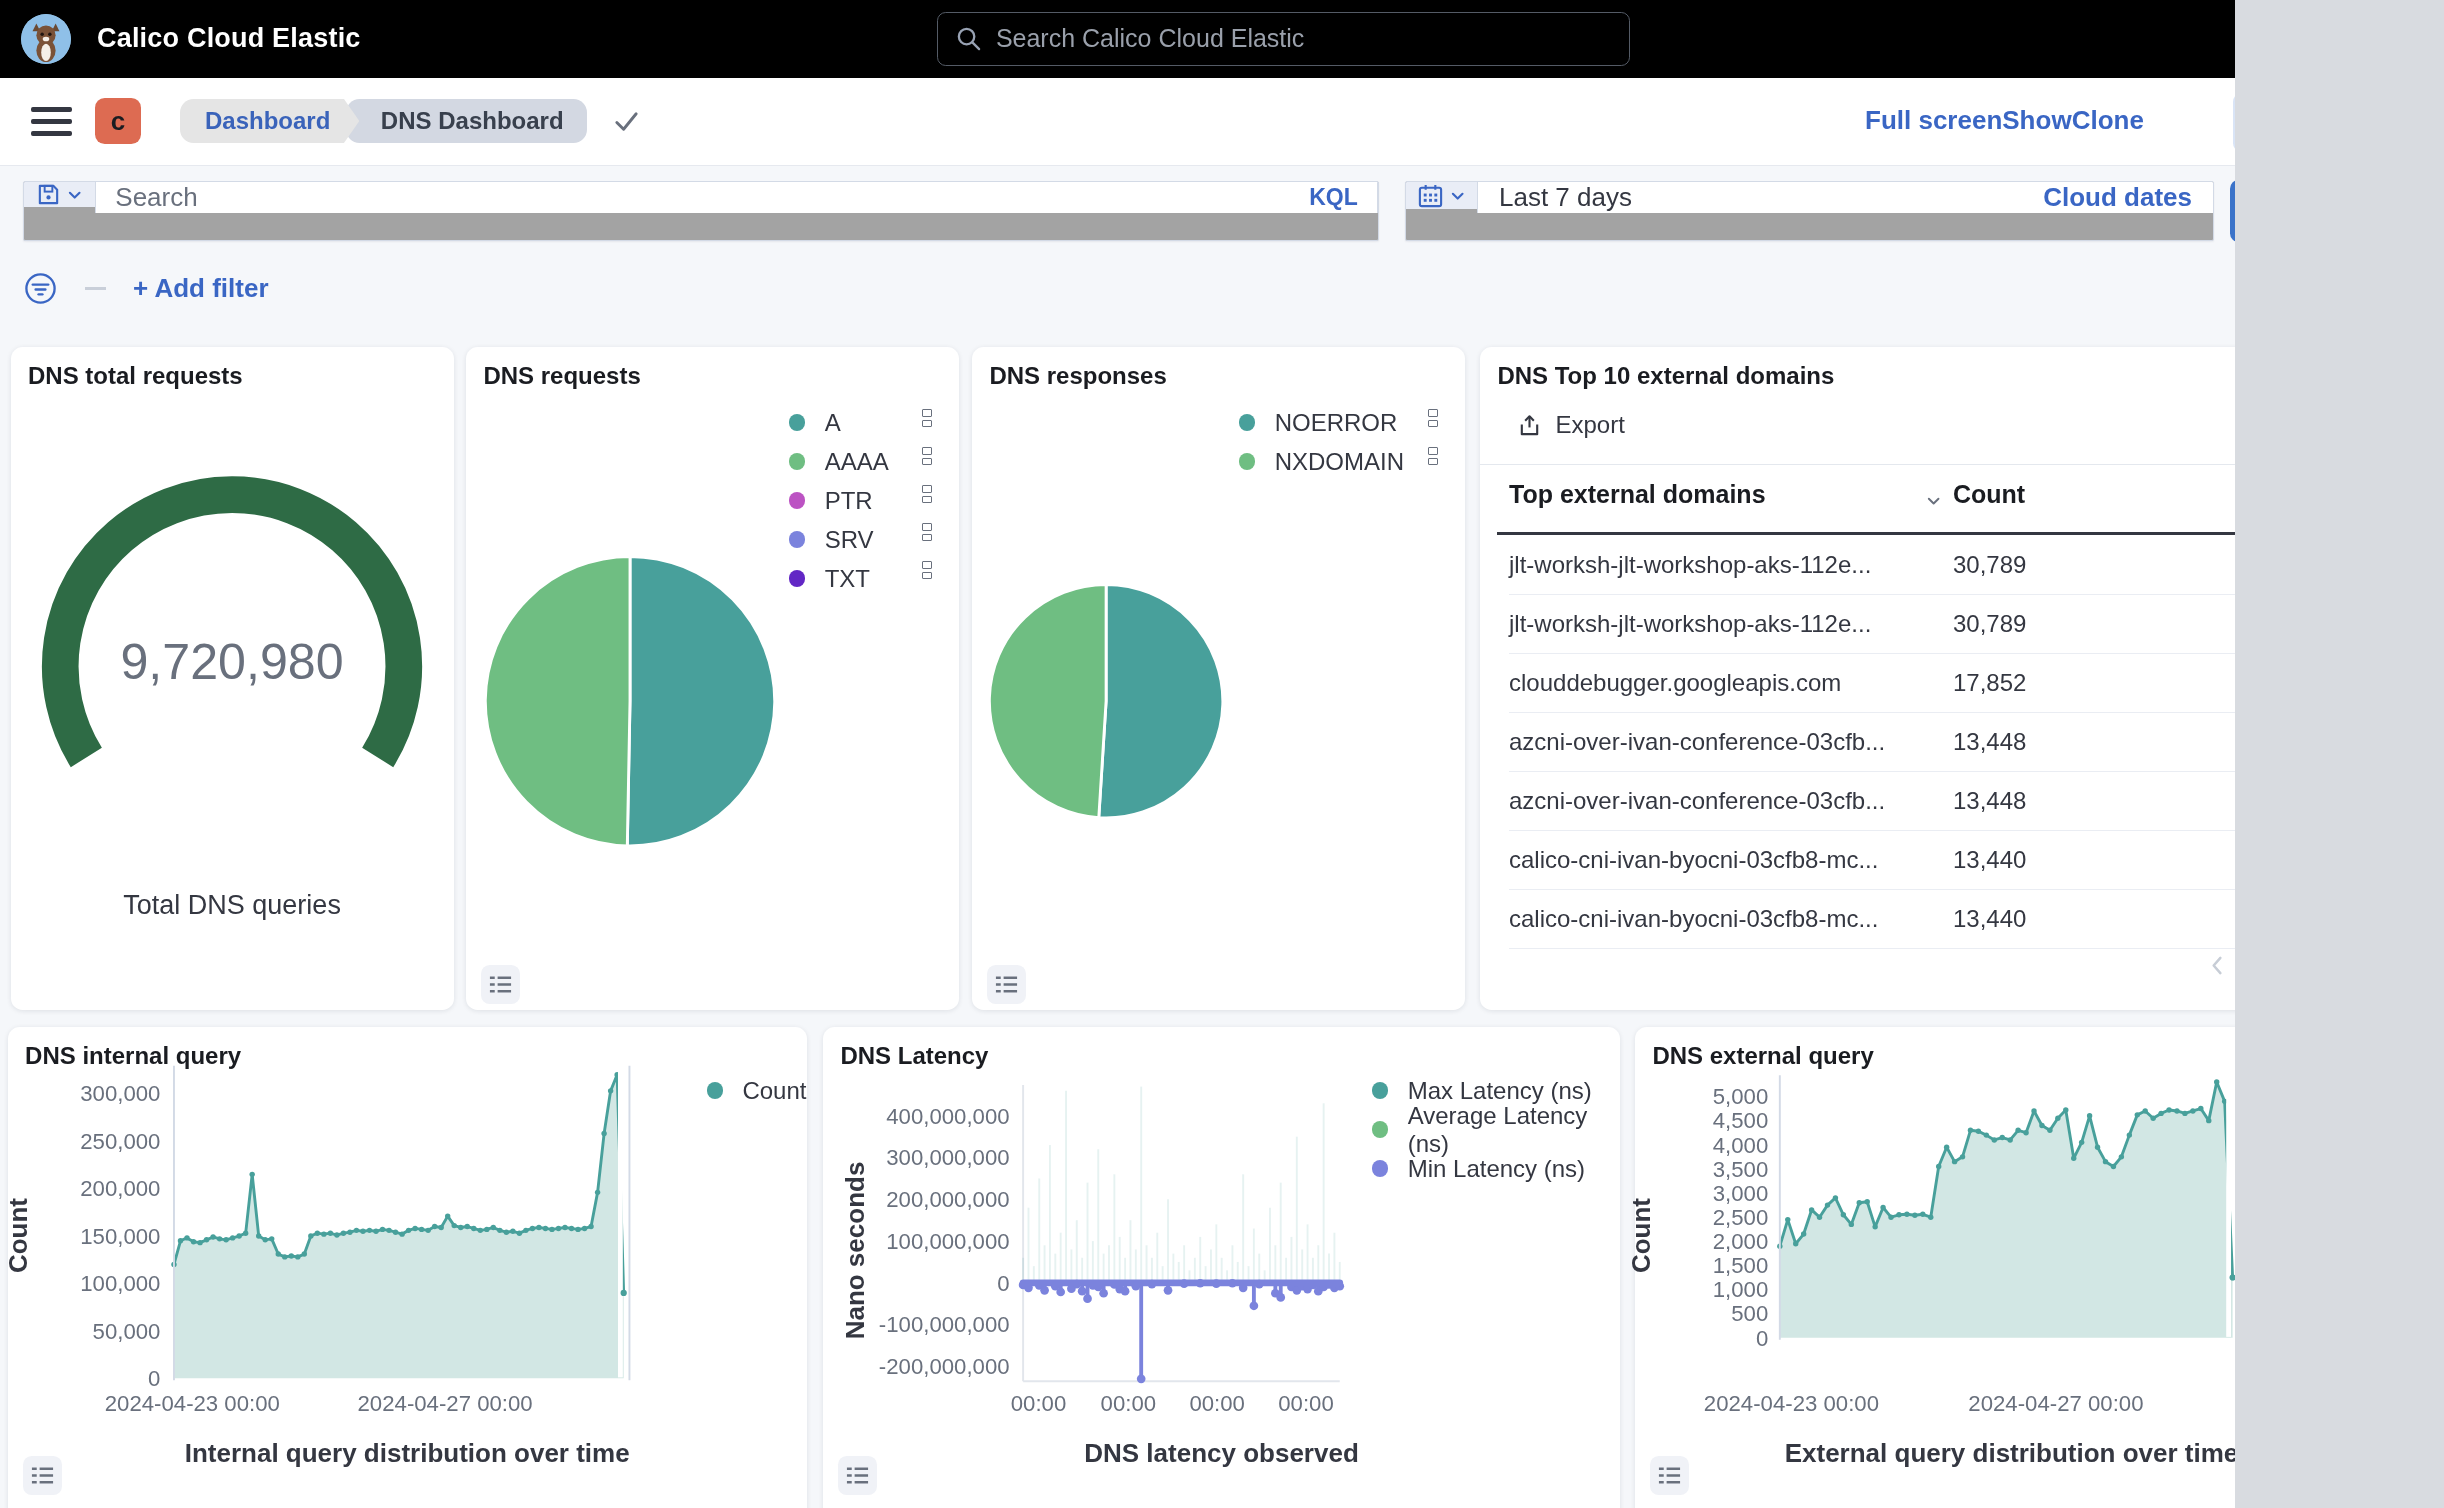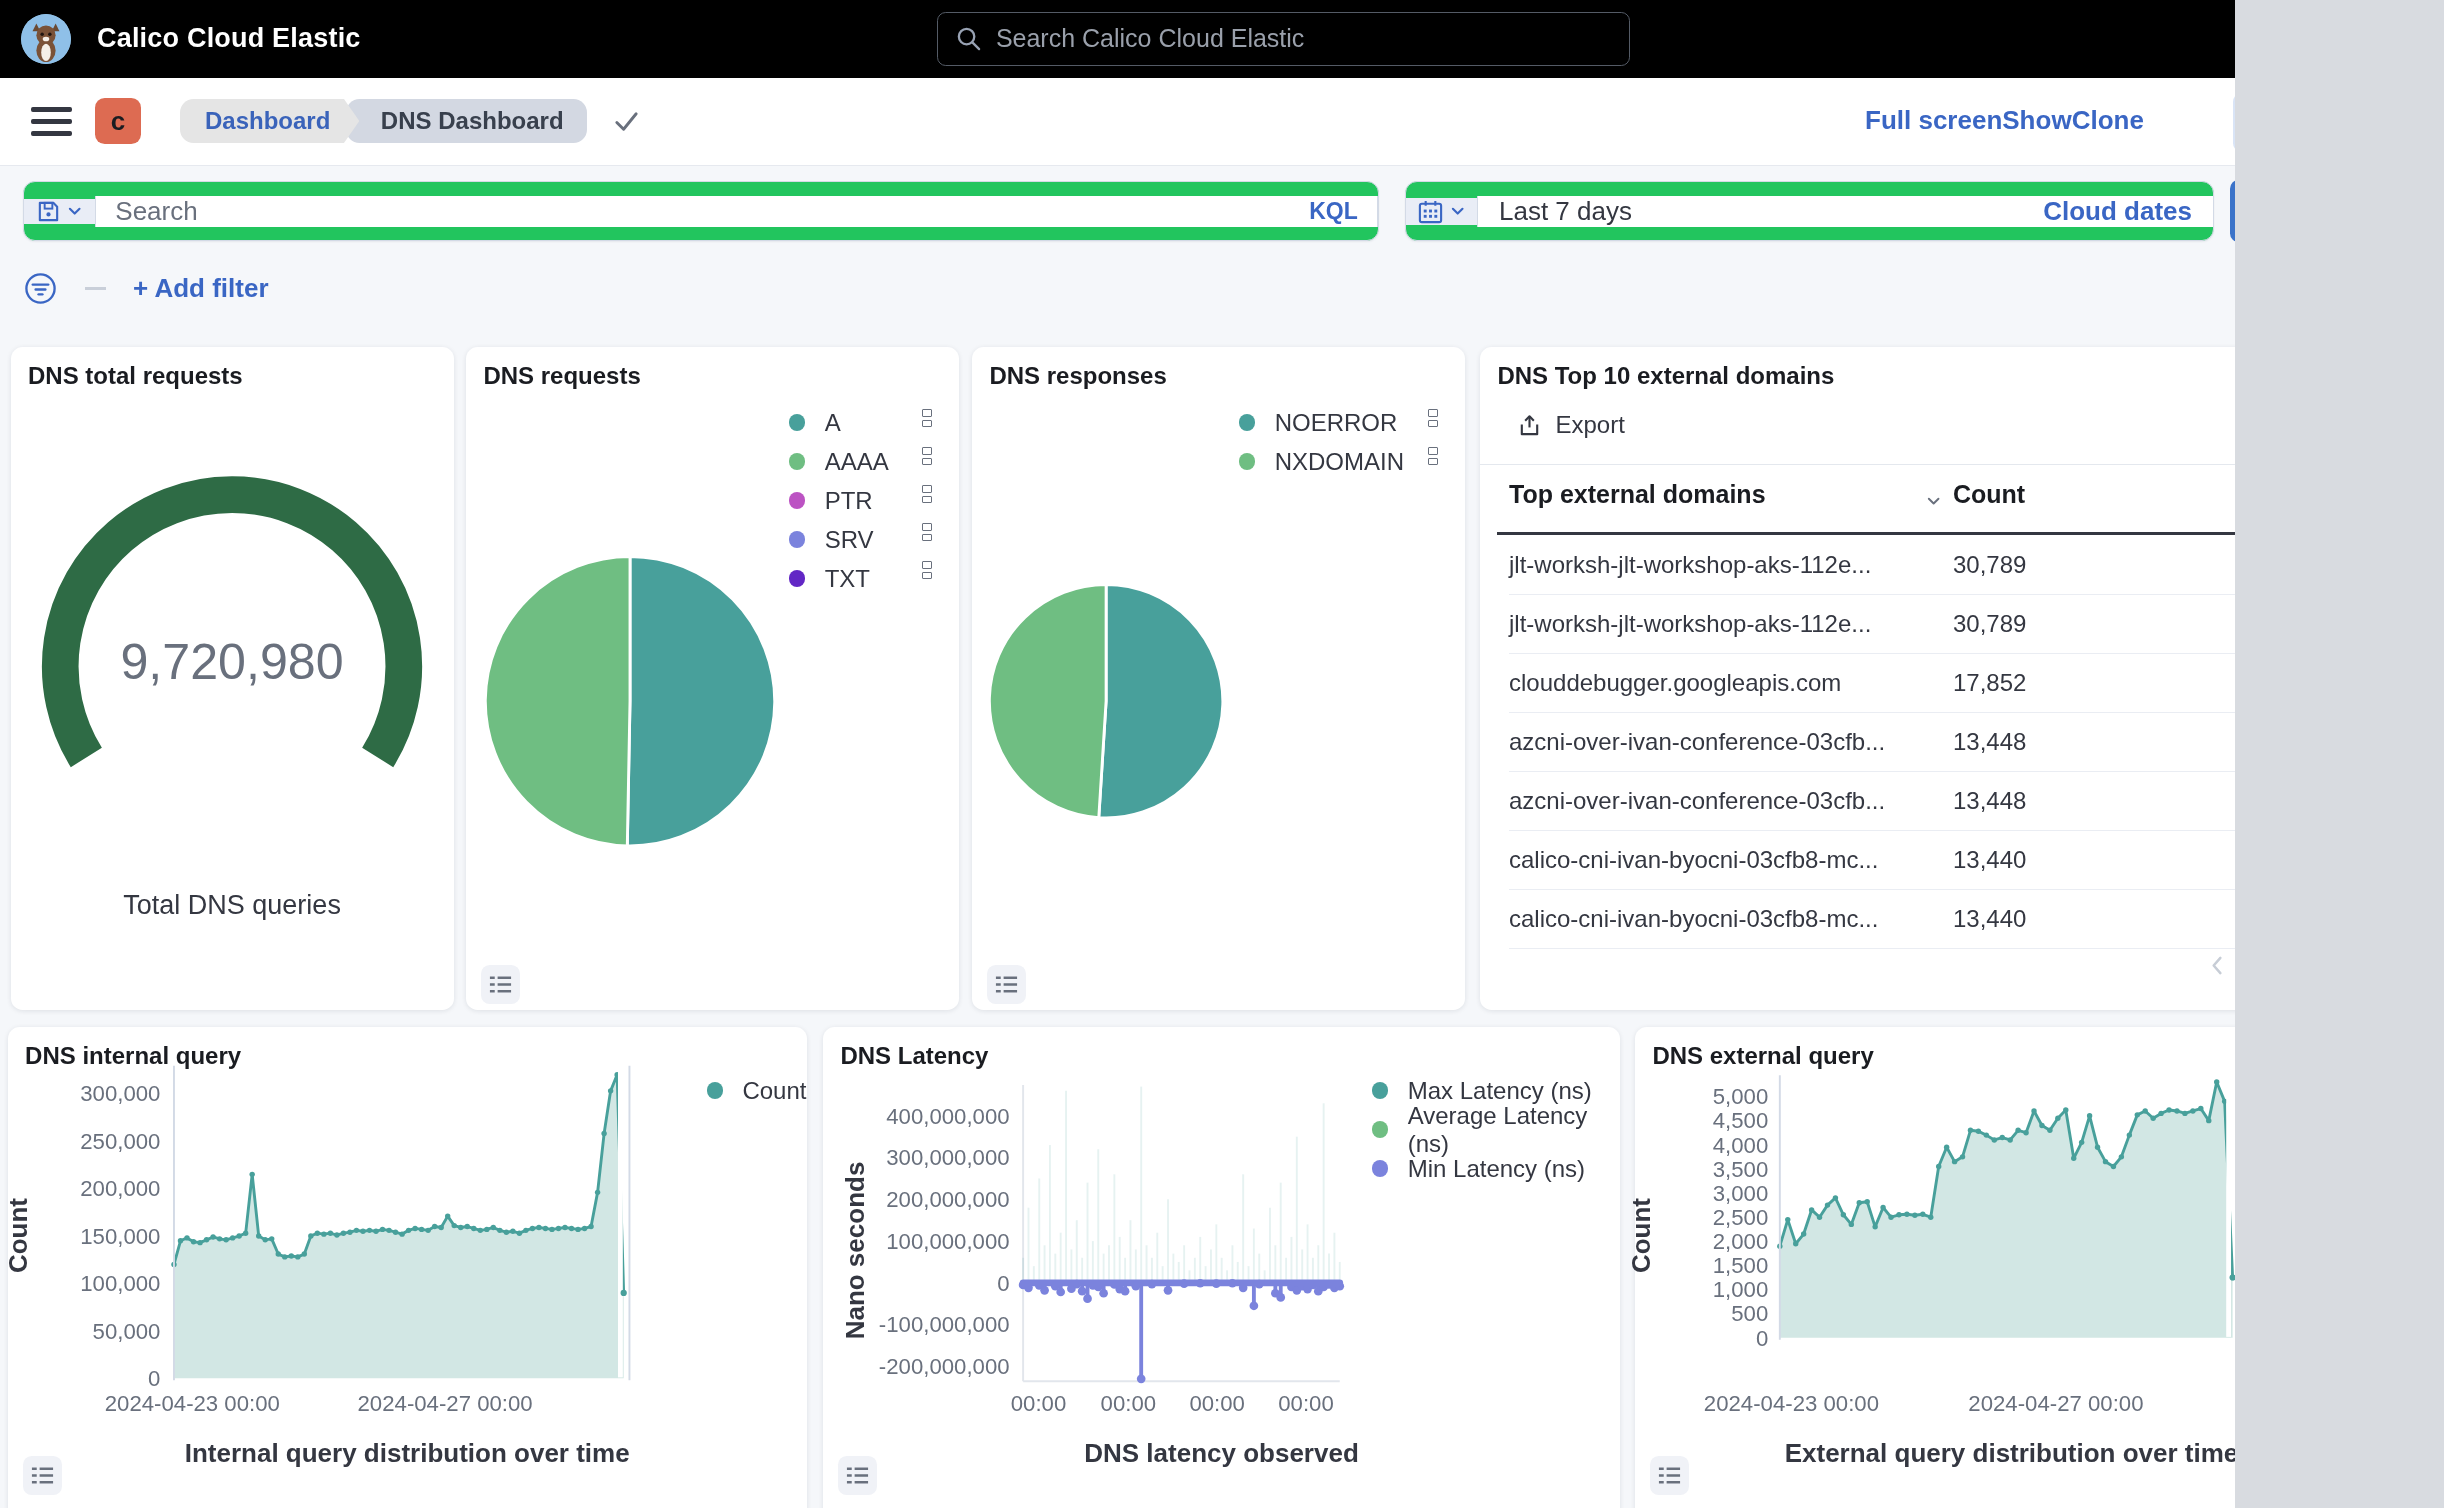--- a/index.html
+++ b/index.html
@@ -27,21 +27,21 @@
   .pill{height:44px;display:flex;align-items:center;font-size:24px;font-weight:600;}
   .pill.blue{background:#e5e5e5;color:#3A63BA;padding:0 29px 0 25px;border-radius:13.5px 0 0 13.5px;
     clip-path:polygon(0 0,calc(100% - 15.4px) 0,100% 50%,calc(100% - 15.4px) 100%,0 100%);position:relative;z-index:2;}
   .pill.gray{background:#D3D8E2;color:#38404D;padding:0 23px 0 35px;border-radius:13.5px;margin-left:-13.5px;}
   .navcheck{margin-left:25px;display:flex;}
   .navlinks{position:absolute;top:27px;display:flex;font-size:26px;font-weight:600;color:#3A66C4;left:1865px;}
   .navlinks span{cursor:pointer;}
   .editbtn{position:absolute;left:2233px;top:14.5px;width:191px;height:59px;border-radius:8.7px;background:#D9E4F6;
     display:flex;align-items:center;justify-content:center;gap:13.5px;font-size:26px;font-weight:600;color:#3566BF;cursor:pointer;}
   
-  .group{box-sizing:border-box;border:1px solid #D3DAE6;border-radius:12px;background:#22c55e;display:flex;align-items:center;overflow:hidden;box-shadow:0 1px 1.9px rgba(60,70,90,.08);}
+  .group{box-sizing:border-box;border:1px solid #D3DAE6;border-radius:2px;background:#a3a3a3;display:flex;align-items:flex-start;overflow:hidden;box-shadow:0 1px 1.9px rgba(60,70,90,.08);}
   .querybar{left:23px;top:181px;width:1356px;height:60px;}
   .gbtn{width:71px;display:flex;align-items:center;justify-content:center;gap:5.8px;background:#E9EDF6;cursor:pointer;}
   .ginput{flex:1;background:#fff;display:flex;align-items:center;border-left:1px solid #D3DAE6;border-right:1px solid #D3DAE6;}
   .ginput .ph{color:#69707D;font-size:26px;margin-left:19.3px;flex:1;}
   .kql{color:#3A66C4;font-weight:700;font-size:23px;margin-right:19.3px;cursor:pointer;}
   .dategroup{left:1405px;top:181px;width:809px;height:60px;}
   .dmid{flex:1;background:#fff;display:flex;align-items:center;border-left:1px solid #D3DAE6;}
   .dmid .val{font-size:26px;color:#343741;margin-left:21px;flex:1;}
   .showdates{color:#3A66C4;font-size:26px;font-weight:600;margin-right:21px;cursor:pointer;}
   .refresh{left:2230px;top:180px;width:195px;height:62px;border-radius:8.7px;background:#3B73C9;color:#fff;

